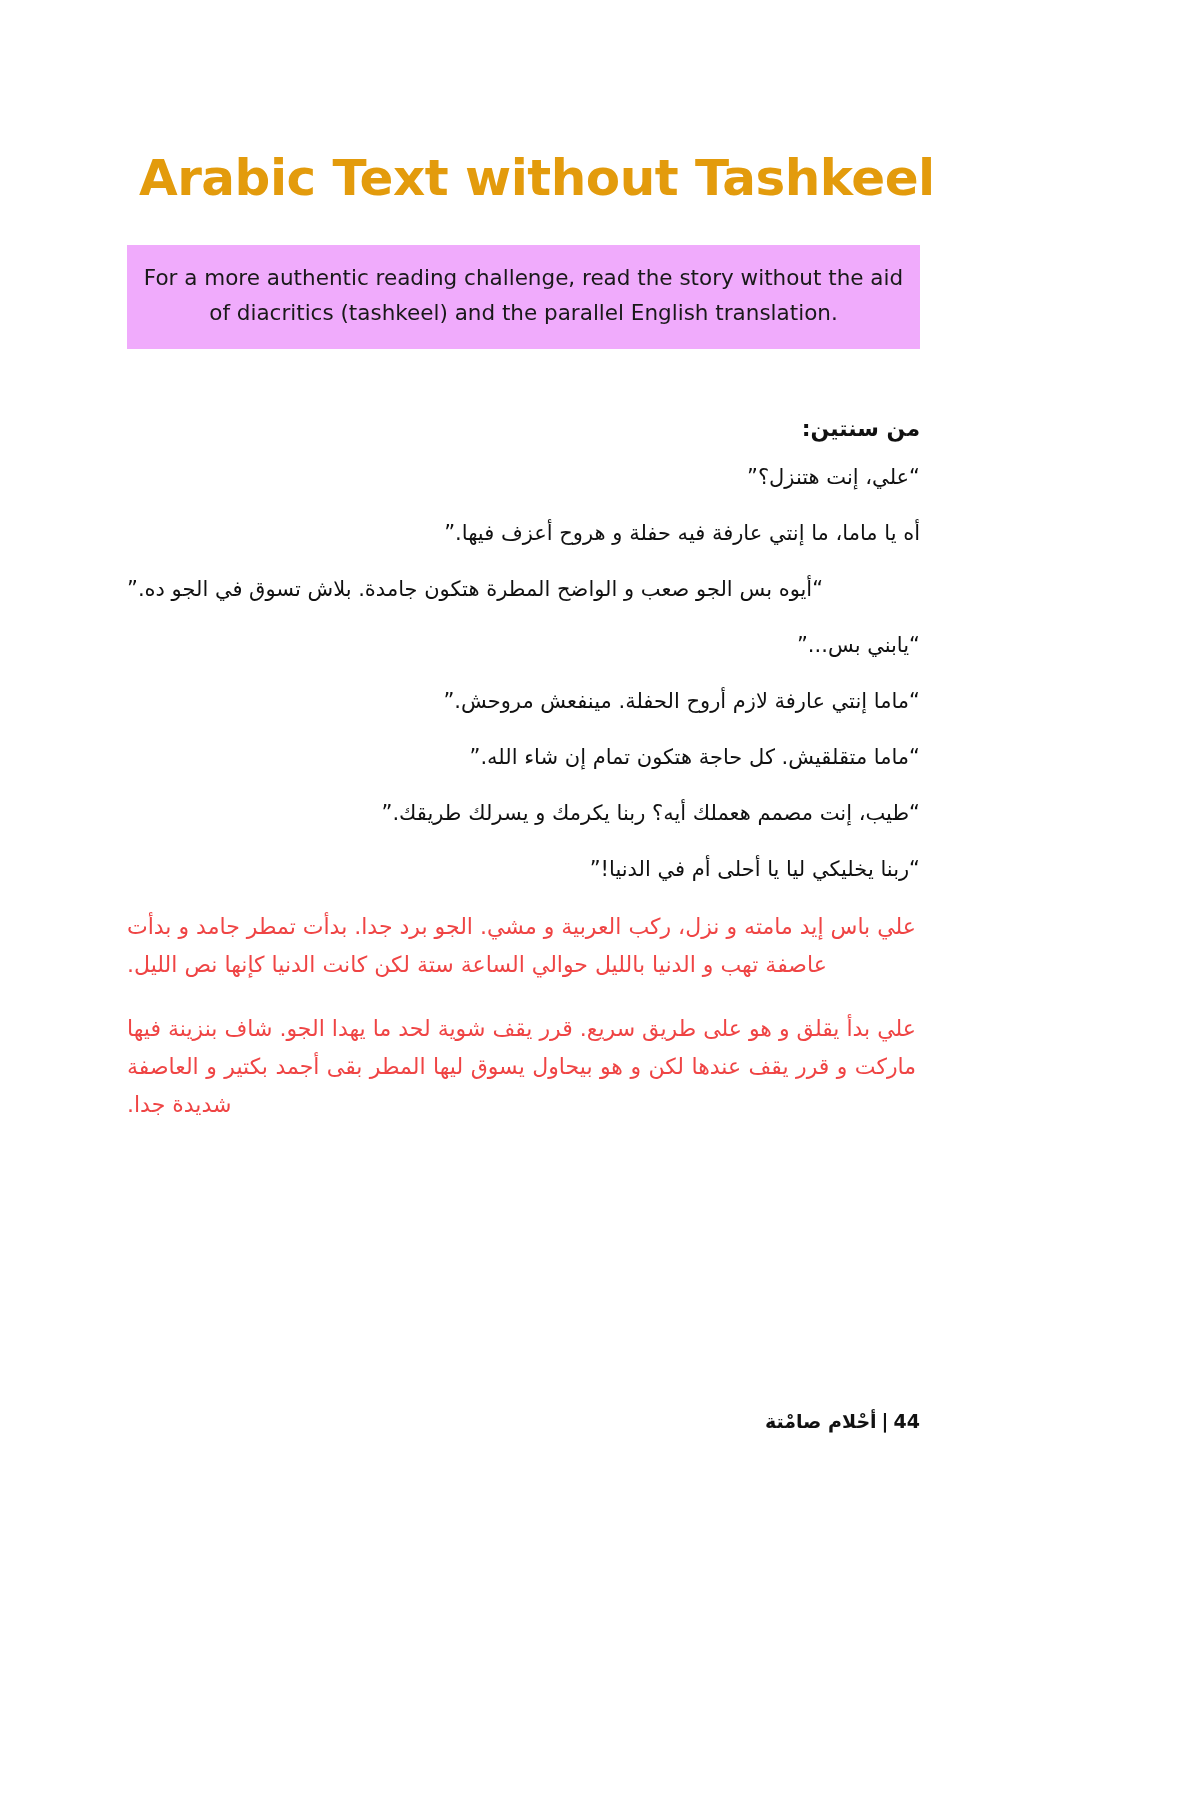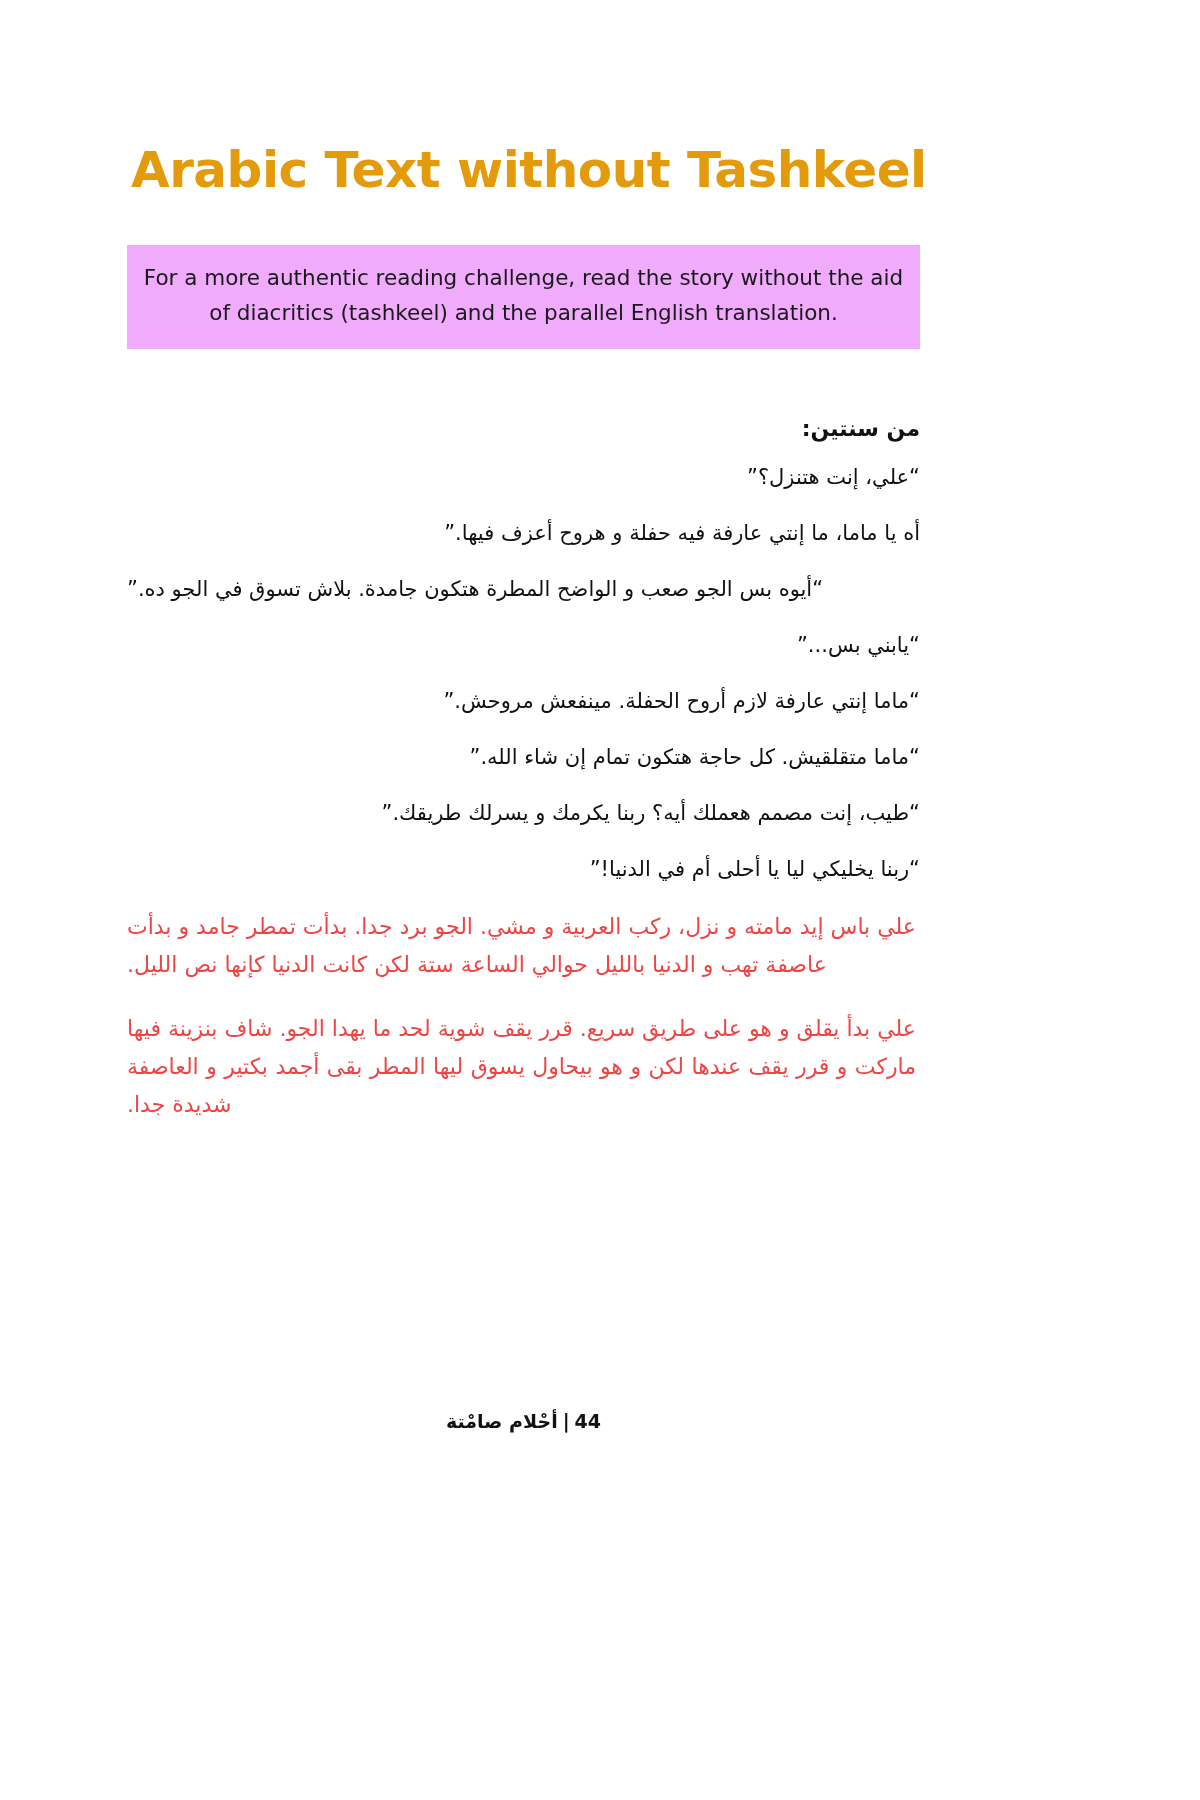--- a/index.html
+++ b/index.html
@@ -27,21 +27,21 @@
 
   .content {
     position: absolute;
     left: 127px;
     top: 0;
     width: 793px;
   }
 
   
   .page-title {
-    margin: 4px;
+    margin: 12px;
     padding: 0;
     position: absolute;
     left: 0;
     top: 140px;
     width: 793px;
     text-align: left;
     font-family: "DejaVu Sans", "Liberation Sans", sans-serif;
     font-size: 50px;
     font-weight: 700;
     letter-spacing: -0.5px;
@@ -118,21 +118,20 @@
     direction: rtl;
   }
   .ar-para.first { margin-top: 16px; }
 
   
   .footer {
     position: absolute;
     left: 0;
     top: 1410px;
     width: 793px;
-    text-align: center;
     direction: rtl;
     font-family: "DejaVu Sans", "Liberation Sans", sans-serif;
     font-size: 19px;
     color: #111111;
     white-space: nowrap;
   }
   .footer .pg {
     font-weight: 700;
   }
   .footer .sep {

